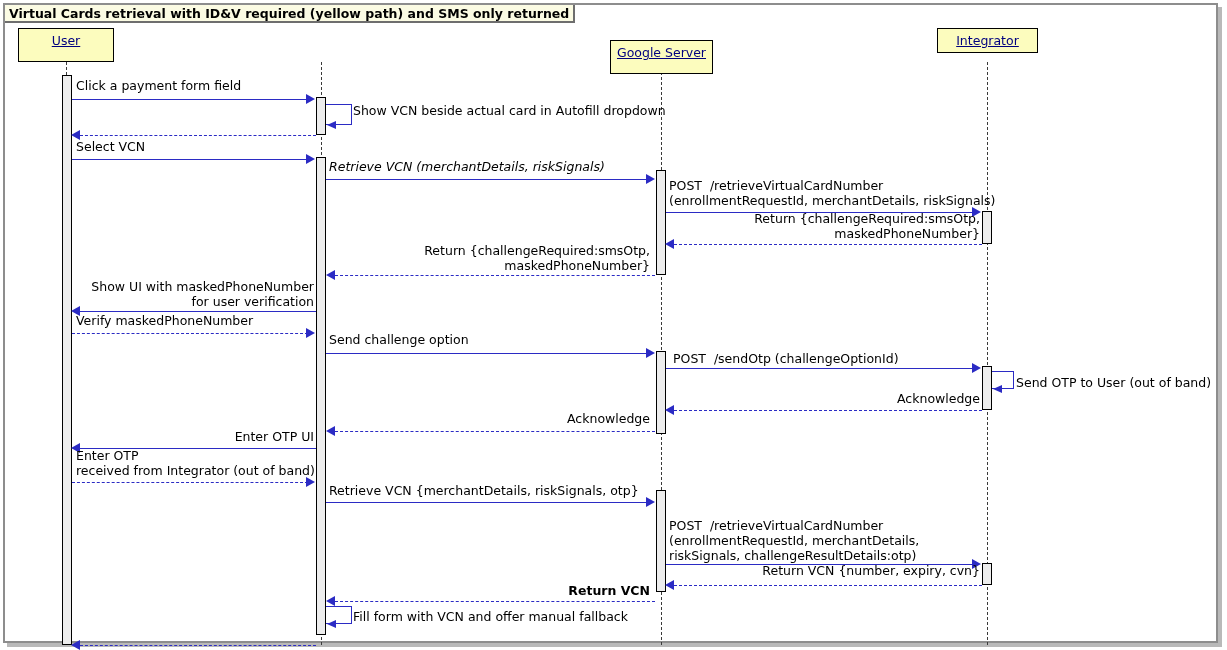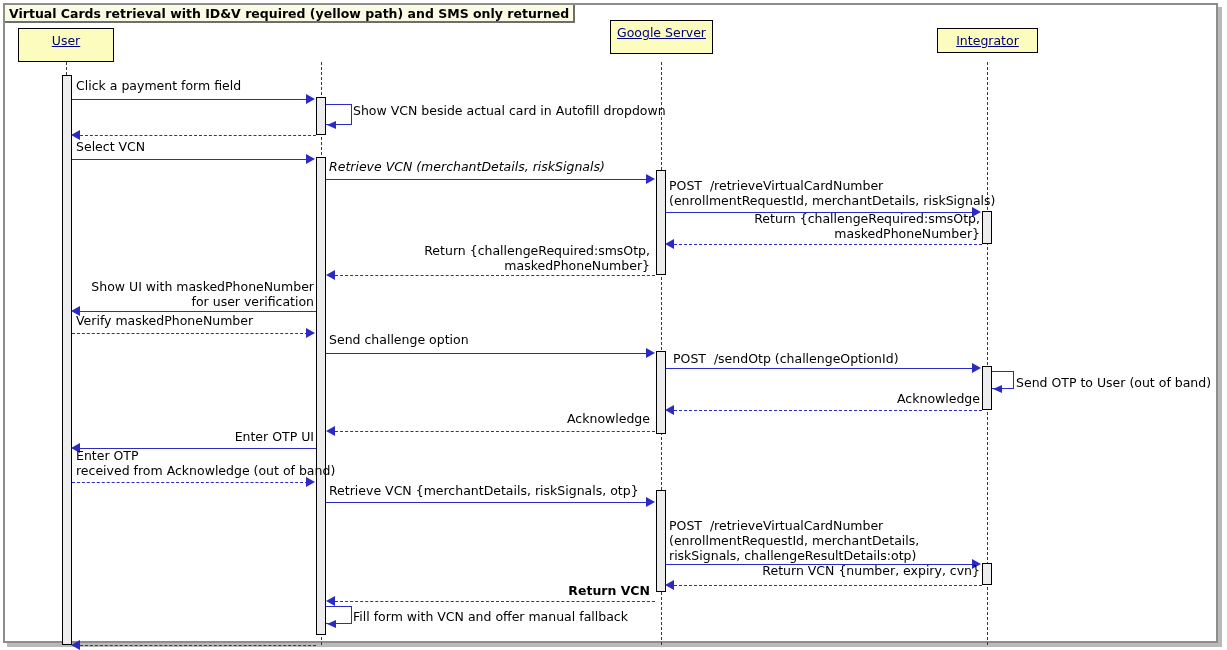--- a/index.html
+++ b/index.html
@@ -146,21 +146,21 @@
   <div class="outer-frame-shadow"></div>
   <div class="outer-frame"></div>
 
   <div class="frame-title">Virtual Cards retrieval with ID&amp;V required (yellow path) and SMS only returned</div>
 
   <div class="participant" style="left:18px; top:28px; width:96px; height:34px;">
     <span class="plabel">User</span>
   </div>
 
 
-  <div class="participant" style="left:610px; top:20px; width:103px; height:34px;">
+  <div class="participant" style="left:610px; top:40px; width:103px; height:34px;">
     <span class="plabel">Google Server</span>
   </div>
 
   <div class="participant" style="left:937px; top:28px; width:101px; height:25px;">
     <span class="plabel">Integrator</span>
   </div>
 
   <div class="lifeline" style="left:66px; top:62px; height:583px;"></div>
   <div class="lifeline" style="left:321px; top:62px; height:583px;"></div>
   <div class="lifeline" style="left:661px; top:62px; height:583px;"></div>
@@ -246,21 +246,21 @@
 
   <div class="msg-label right-align" style="left:340px; top:411px; width:310px;">Acknowledge</div>
   <div class="msg-line dashed" style="left:335px; top:431px; width:320px;"></div>
   <div class="arrow-head left" style="left:326px; top:426px;"></div>
 
   <div class="msg-label right-align" style="left:76px; top:429px; width:238px;">Enter OTP UI</div>
   <div class="msg-line" style="left:80px; top:448px; width:236px;"></div>
   <div class="arrow-head left" style="left:71px; top:443px;"></div>
 
   <div class="msg-label" style="left:76px; top:448px;">Enter OTP
-received from Acknowledge (out of band)</div>
+received from Integrator (out of band)</div>
   <div class="msg-line dashed" style="left:72px; top:482px; width:236px;"></div>
   <div class="arrow-head right" style="left:306px; top:477px;"></div>
 
   <div class="msg-label" style="left:329px; top:483px;">Retrieve VCN {merchantDetails, riskSignals, otp}</div>
   <div class="msg-line" style="left:326px; top:502px; width:322px;"></div>
   <div class="arrow-head right" style="left:646px; top:497px;"></div>
 
   <div class="msg-label" style="left:669px; top:518px;">POST  /retrieveVirtualCardNumber
 (enrollmentRequestId, merchantDetails,
 riskSignals, challengeResultDetails:otp)</div>

